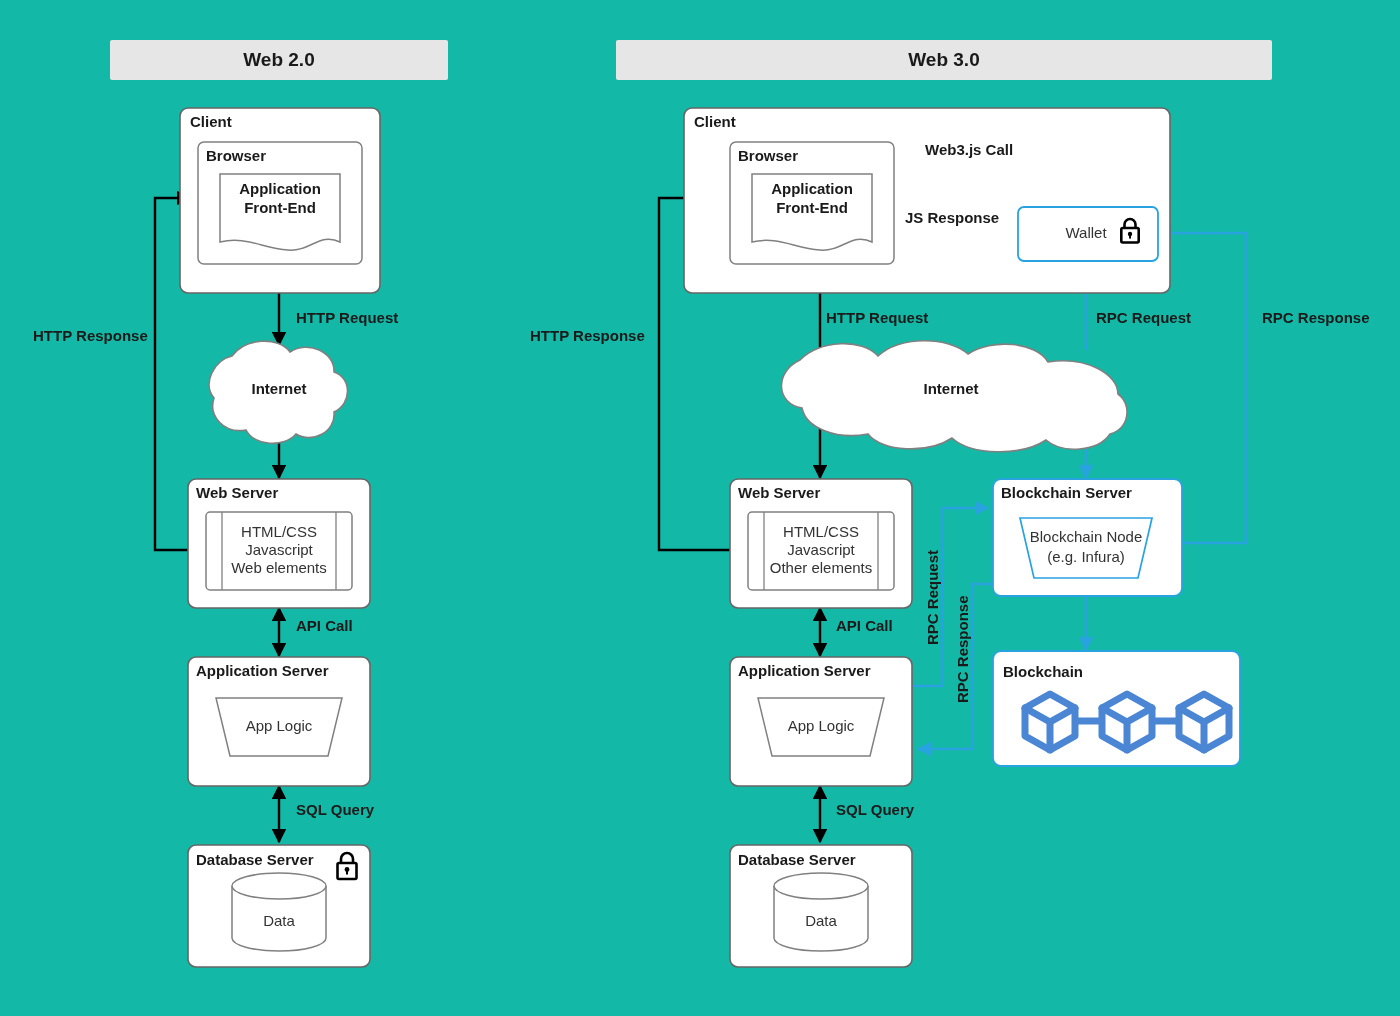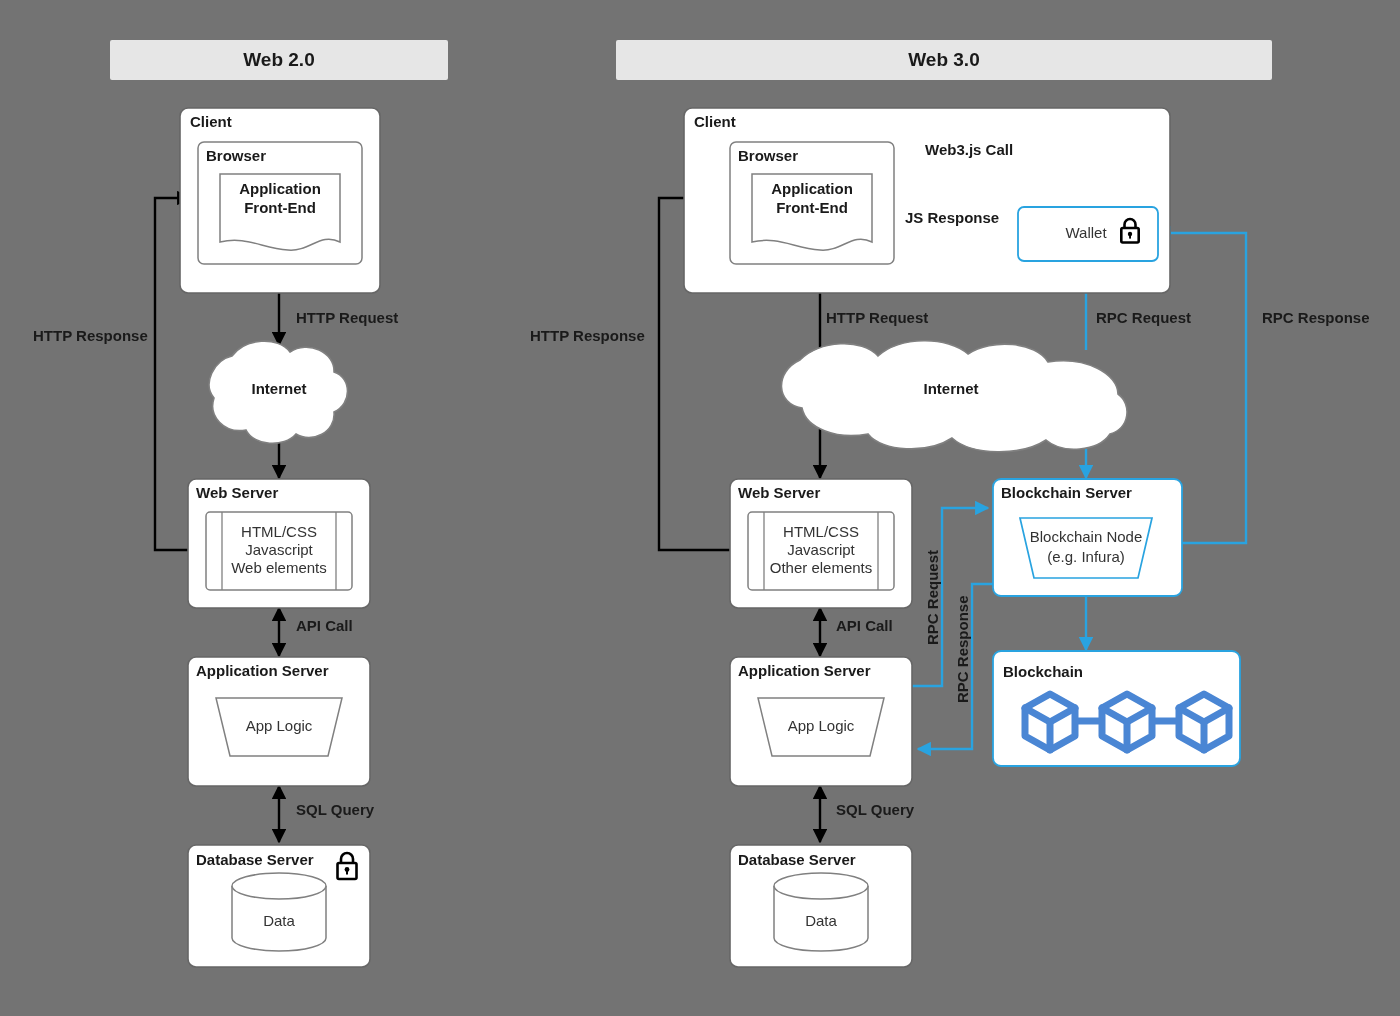--- a/index.html
+++ b/index.html
@@ -4,21 +4,21 @@
 <style>
   html, body {
     margin: 0;
     padding: 0;
     background: #ffffff;
   }
   #page {
     position: relative;
     width: 1400px;
     height: 1016px;
-    background: #737373;
+    background: #14b8a6;
     font-family: "Liberation Sans", sans-serif;
     overflow: hidden;
   }
   svg.diagram {
     position: absolute;
     top: 0;
     left: 0;
     width: 1400px;
     height: 1016px;
   }

